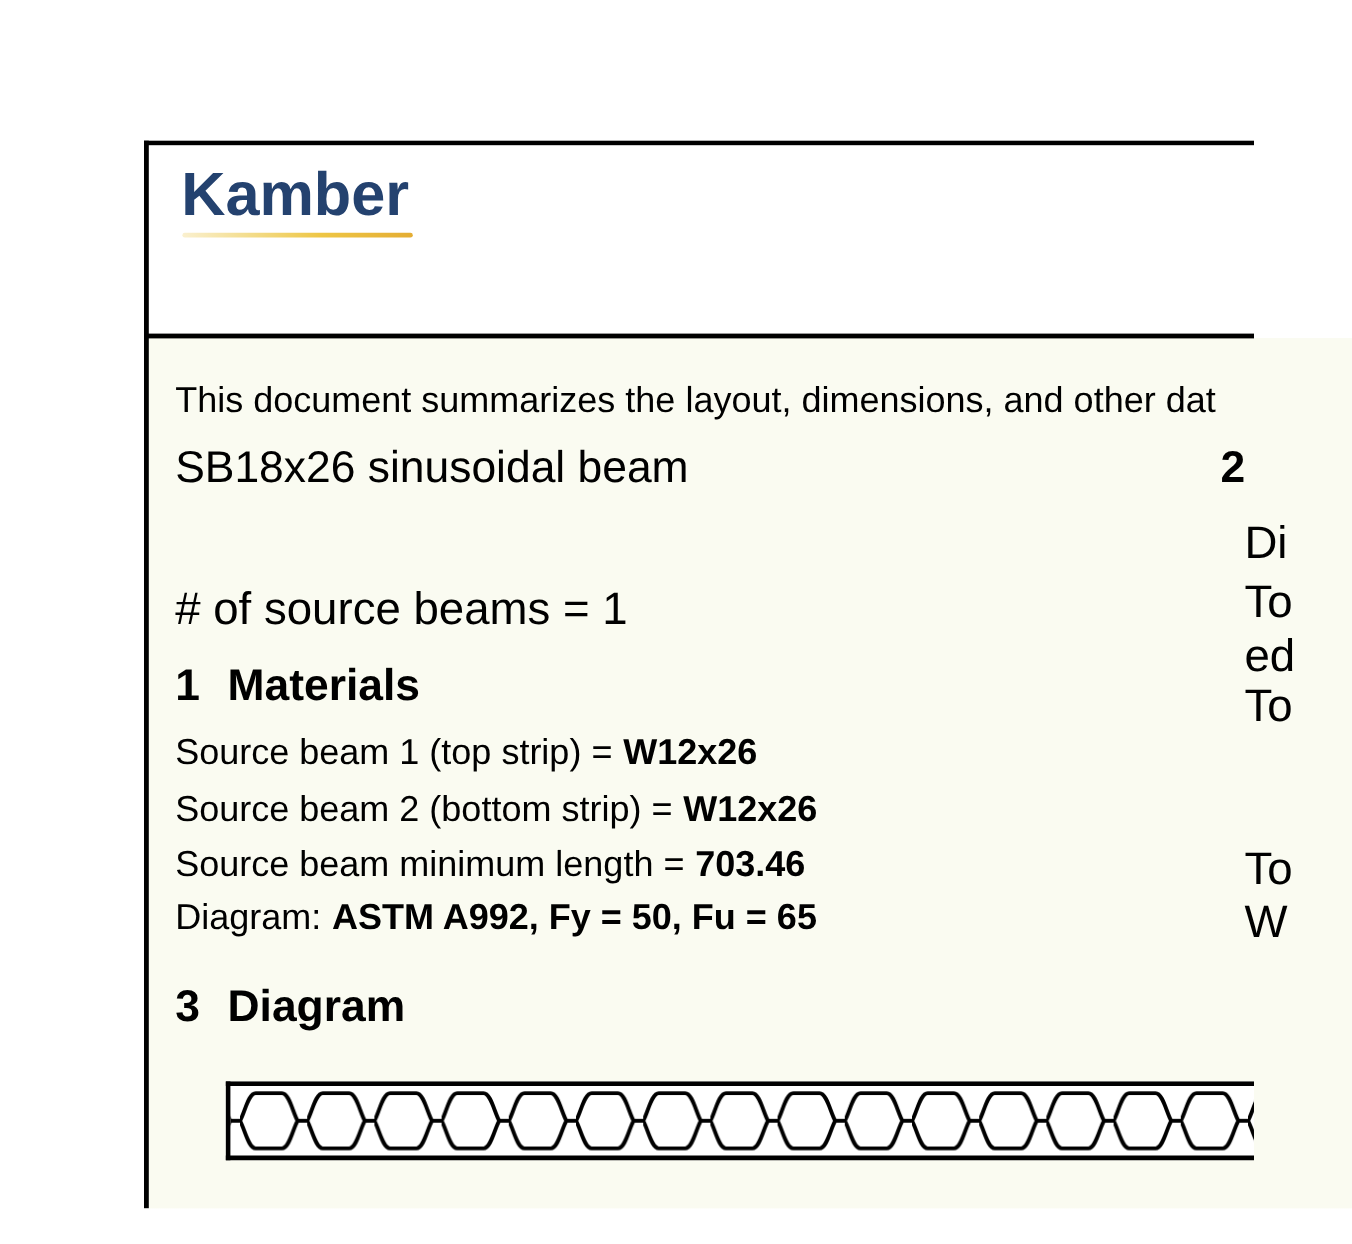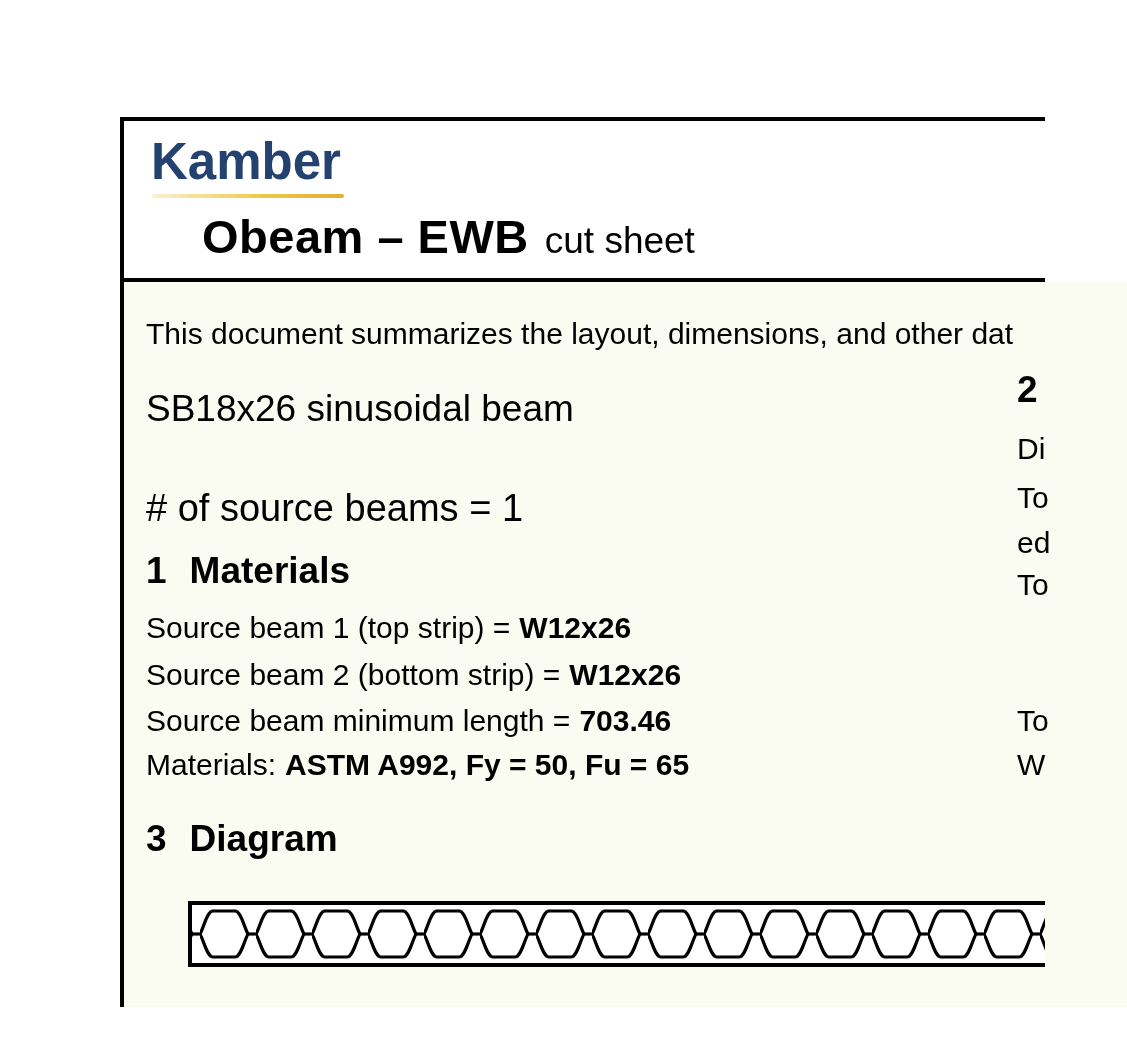--- a/index.html
+++ b/index.html
@@ -31,45 +31,41 @@
     position:absolute;left:82px;top:92px;
     display:flex;align-items:baseline;gap:16px;white-space:nowrap;
   }
   .title-main{font-size:47px;font-weight:bold;letter-spacing:0.5px;}
   .title-sub{font-size:37px;font-weight:normal;}
 
   
   .tline{position:absolute;white-space:nowrap;line-height:1.2;}
   .fs-body{font-size:30px;}
   .fs-info{font-size:38px;}
-  .fs-prod{font-size:37px;margin-top:19px;}
+  .fs-prod{font-size:37px;}
   .heading{position:absolute;display:flex;white-space:nowrap;font-size:37px;font-weight:bold;line-height:1.2;}
   .heading .num{margin-right:23px;}
   .b{font-weight:bold;margin-left:9px;}
   .gap{margin-left:9px;}
   .rcol{left:897px;}
-  .fs-rcol{font-size:30px;}
+  .fs-rcol{font-size:38px;margin-left:20px;}
 
   
   .diagram{position:absolute;left:68px;top:784px;width:857px;height:66px;}
 </style>
 </head>
 <body>
 
 <div class="page">
 
   <div class="border-top"></div>
   <div class="border-left"></div>
 
   <div class="logo" style="color:#24426f;">Kamber</div>
   <div class="logo-underline" style="background:linear-gradient(90deg,#faf0cf 0%,#f3dc8a 30%,#eec645 60%,#e4ad33 100%);"></div>
-  <div class="title-row">
-    <span class="title-main">Obeam – EWB</span>
-    <span class="title-sub">cut sheet</span>
-  </div>
   <div class="rule"></div>
 
   <div class="tline fs-body" style="left:26px;top:199px;text-align:center;">This document summarizes the layout, dimensions, and other dat</div>
 
   <div class="tline fs-prod" style="left:26px;top:251px;">SB18x26 sinusoidal beam</div>
 
 
   <div class="tline fs-info" style="left:26px;top:369px;"># of source beams = 1</div>
 
   <div class="heading" style="left:26px;top:432px;">
@@ -80,21 +76,21 @@
   <div class="tline fs-body" style="left:26px;top:493px;">
     <span>Source beam 1 (top strip) =</span><span class="b">W12x26</span>
   </div>
   <div class="tline fs-body" style="left:26px;top:540px;">
     <span>Source beam 2 (bottom strip) =</span><span class="b">W12x26</span>
   </div>
   <div class="tline fs-body" style="left:26px;top:586px;">
     <span>Source beam minimum length =</span><span class="b">703.46</span>
   </div>
   <div class="tline fs-body" style="left:26px;top:630px;">
-    <span>Materials:</span><span class="b">ASTM A992, Fy = 50, Fu = 65</span>
+    <span>Diagram:</span><span class="b">ASTM A992, Fy = 50, Fu = 65</span>
   </div>
 
   <div class="heading" style="left:26px;top:700px;">
     <span class="num">3</span>
     <span>Diagram</span>
   </div>
 
   <div class="tline rcol" style="top:251px;font-size:37px;font-weight:bold;">2</div>
   <div class="tline rcol fs-rcol" style="top:314px;">Di</div>
   <div class="tline rcol fs-rcol" style="top:363px;">To</div>

